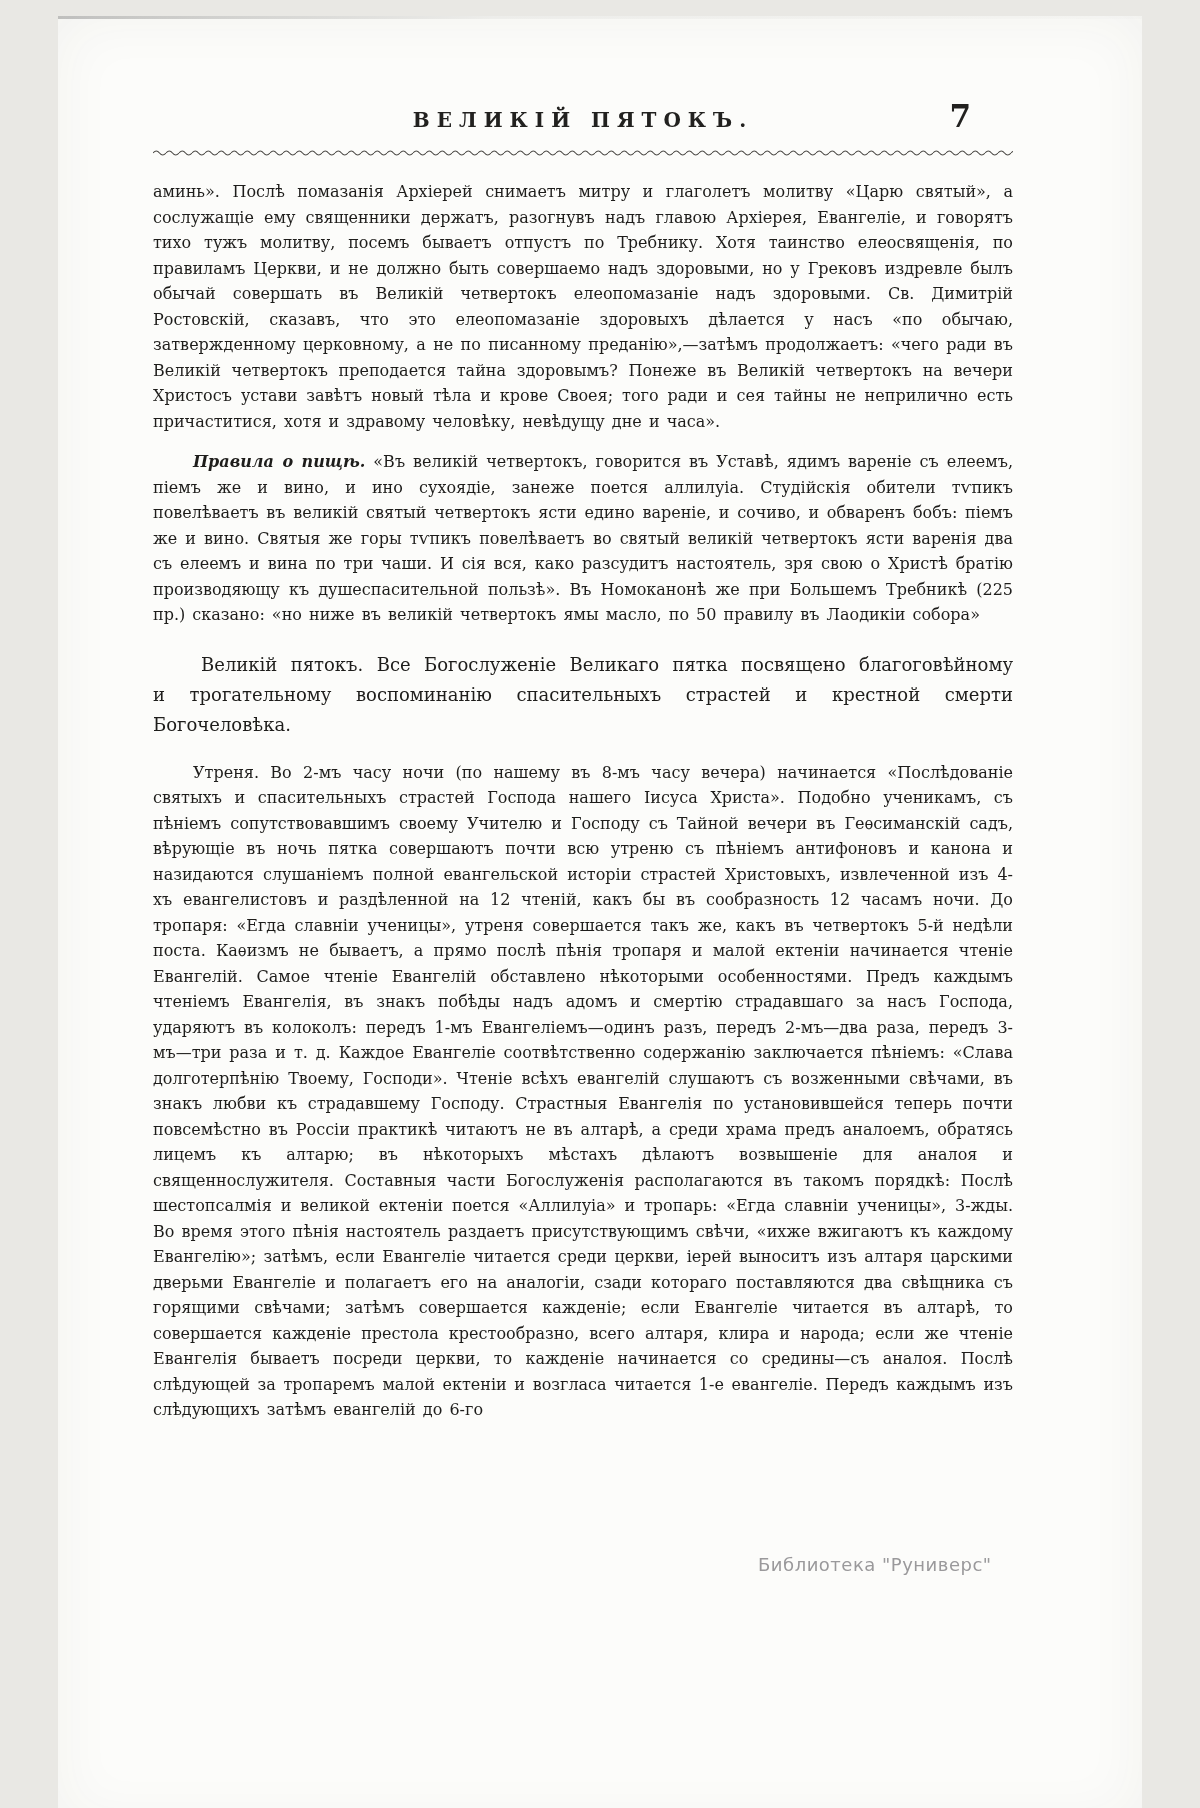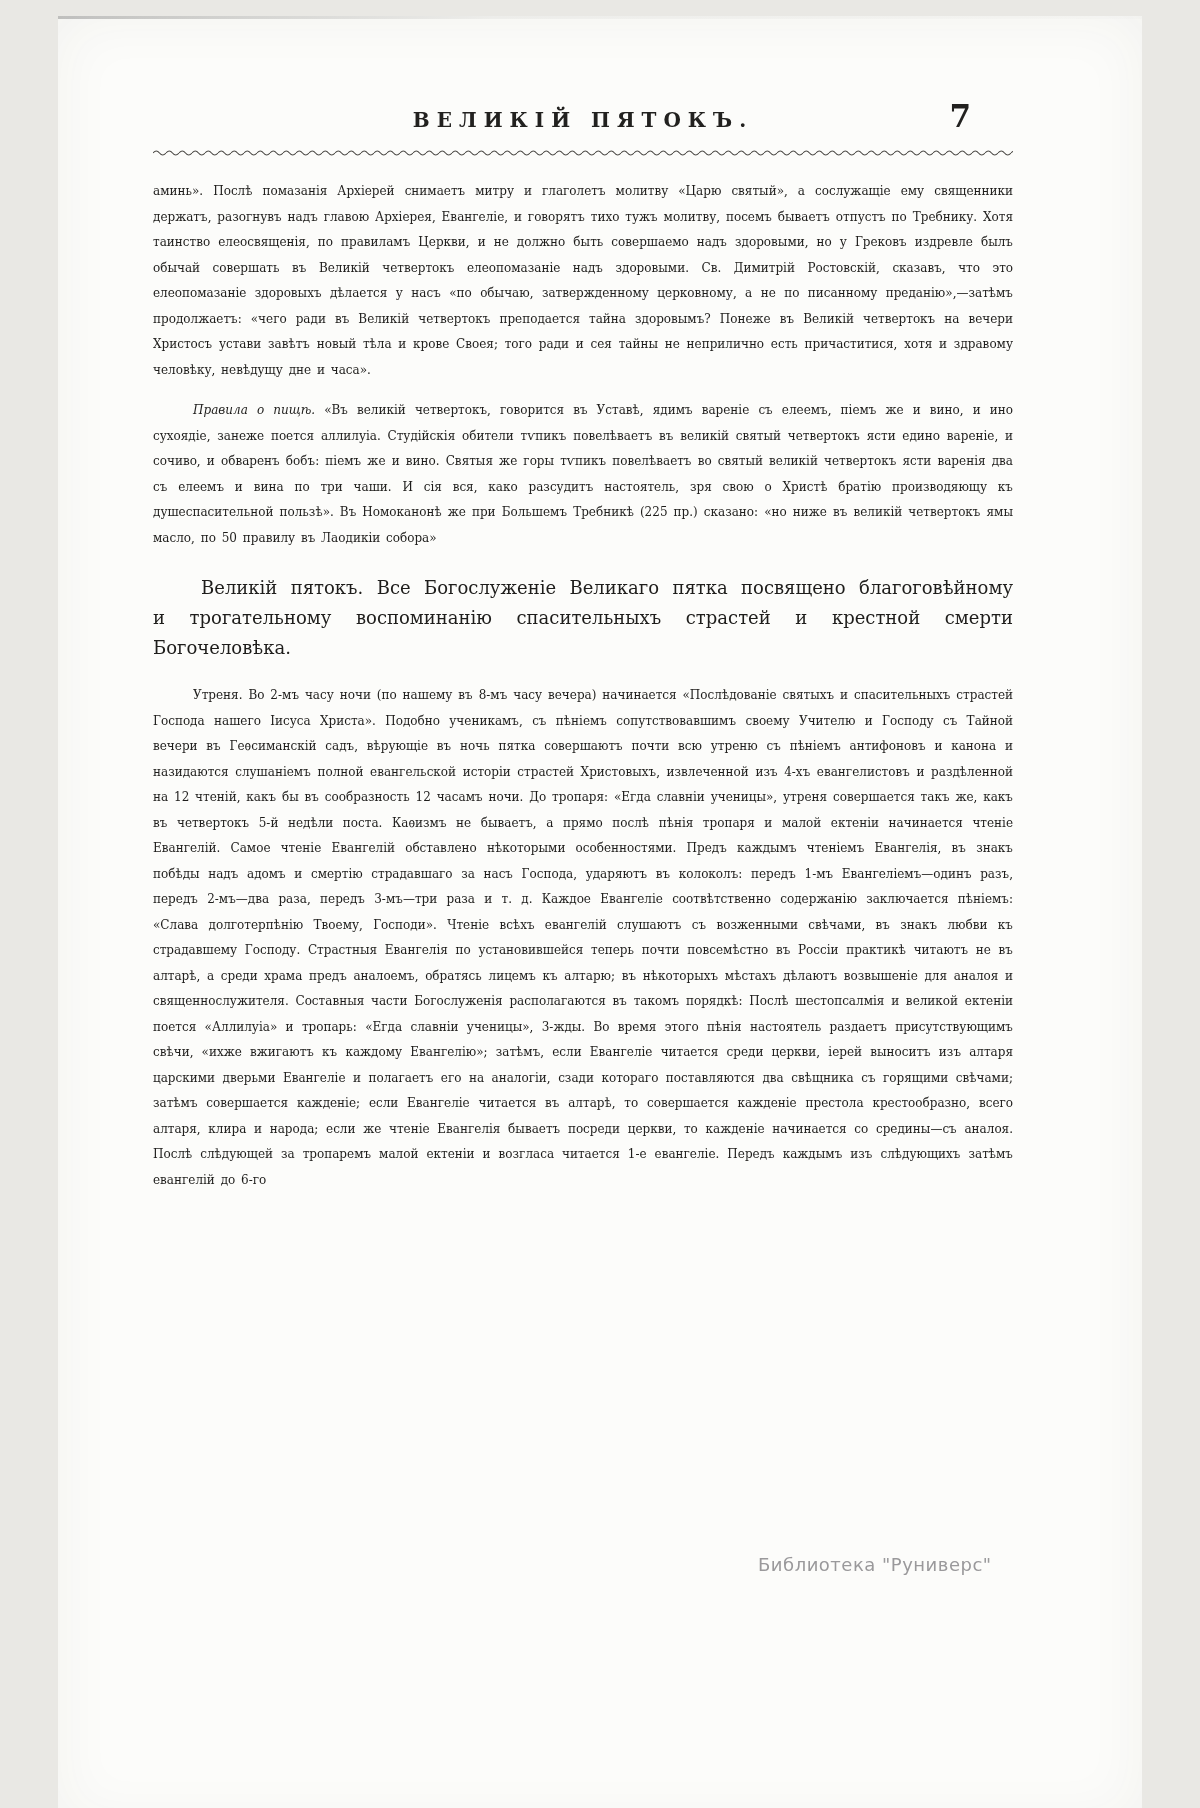--- a/index.html
+++ b/index.html
@@ -55,38 +55,39 @@
     color: #22211f;
   }
   .wavy-divider {
     display: block;
     width: 100%;
     height: 9px;
     margin: 2px 0 22px 0;
   }
   .par {
     margin: 0 0 15px 0;
-    font-size: 12px;
+    font-size: 16px;
     line-height: 25.5px;
     text-align: justify;
     text-indent: 40px;
     word-spacing: 2px;
   }
   .par.no-indent {
     text-indent: 0;
   }
   .par.section-heading {
     font-size: 18px;
     line-height: 30px;
     word-spacing: 5px;
     margin: 22px 0 20px 0;
     text-indent: 48px;
   }
   .lead-italic {
     font-style: italic;
+    font-weight: bold;
   }
   .lead-bold {
     font-weight: 400;
   }
   .watermark {
     position: absolute;
     left: 700px;
     top: 1538px;
     font-family: "DejaVu Sans", "Liberation Sans", sans-serif;
     font-size: 18px;

